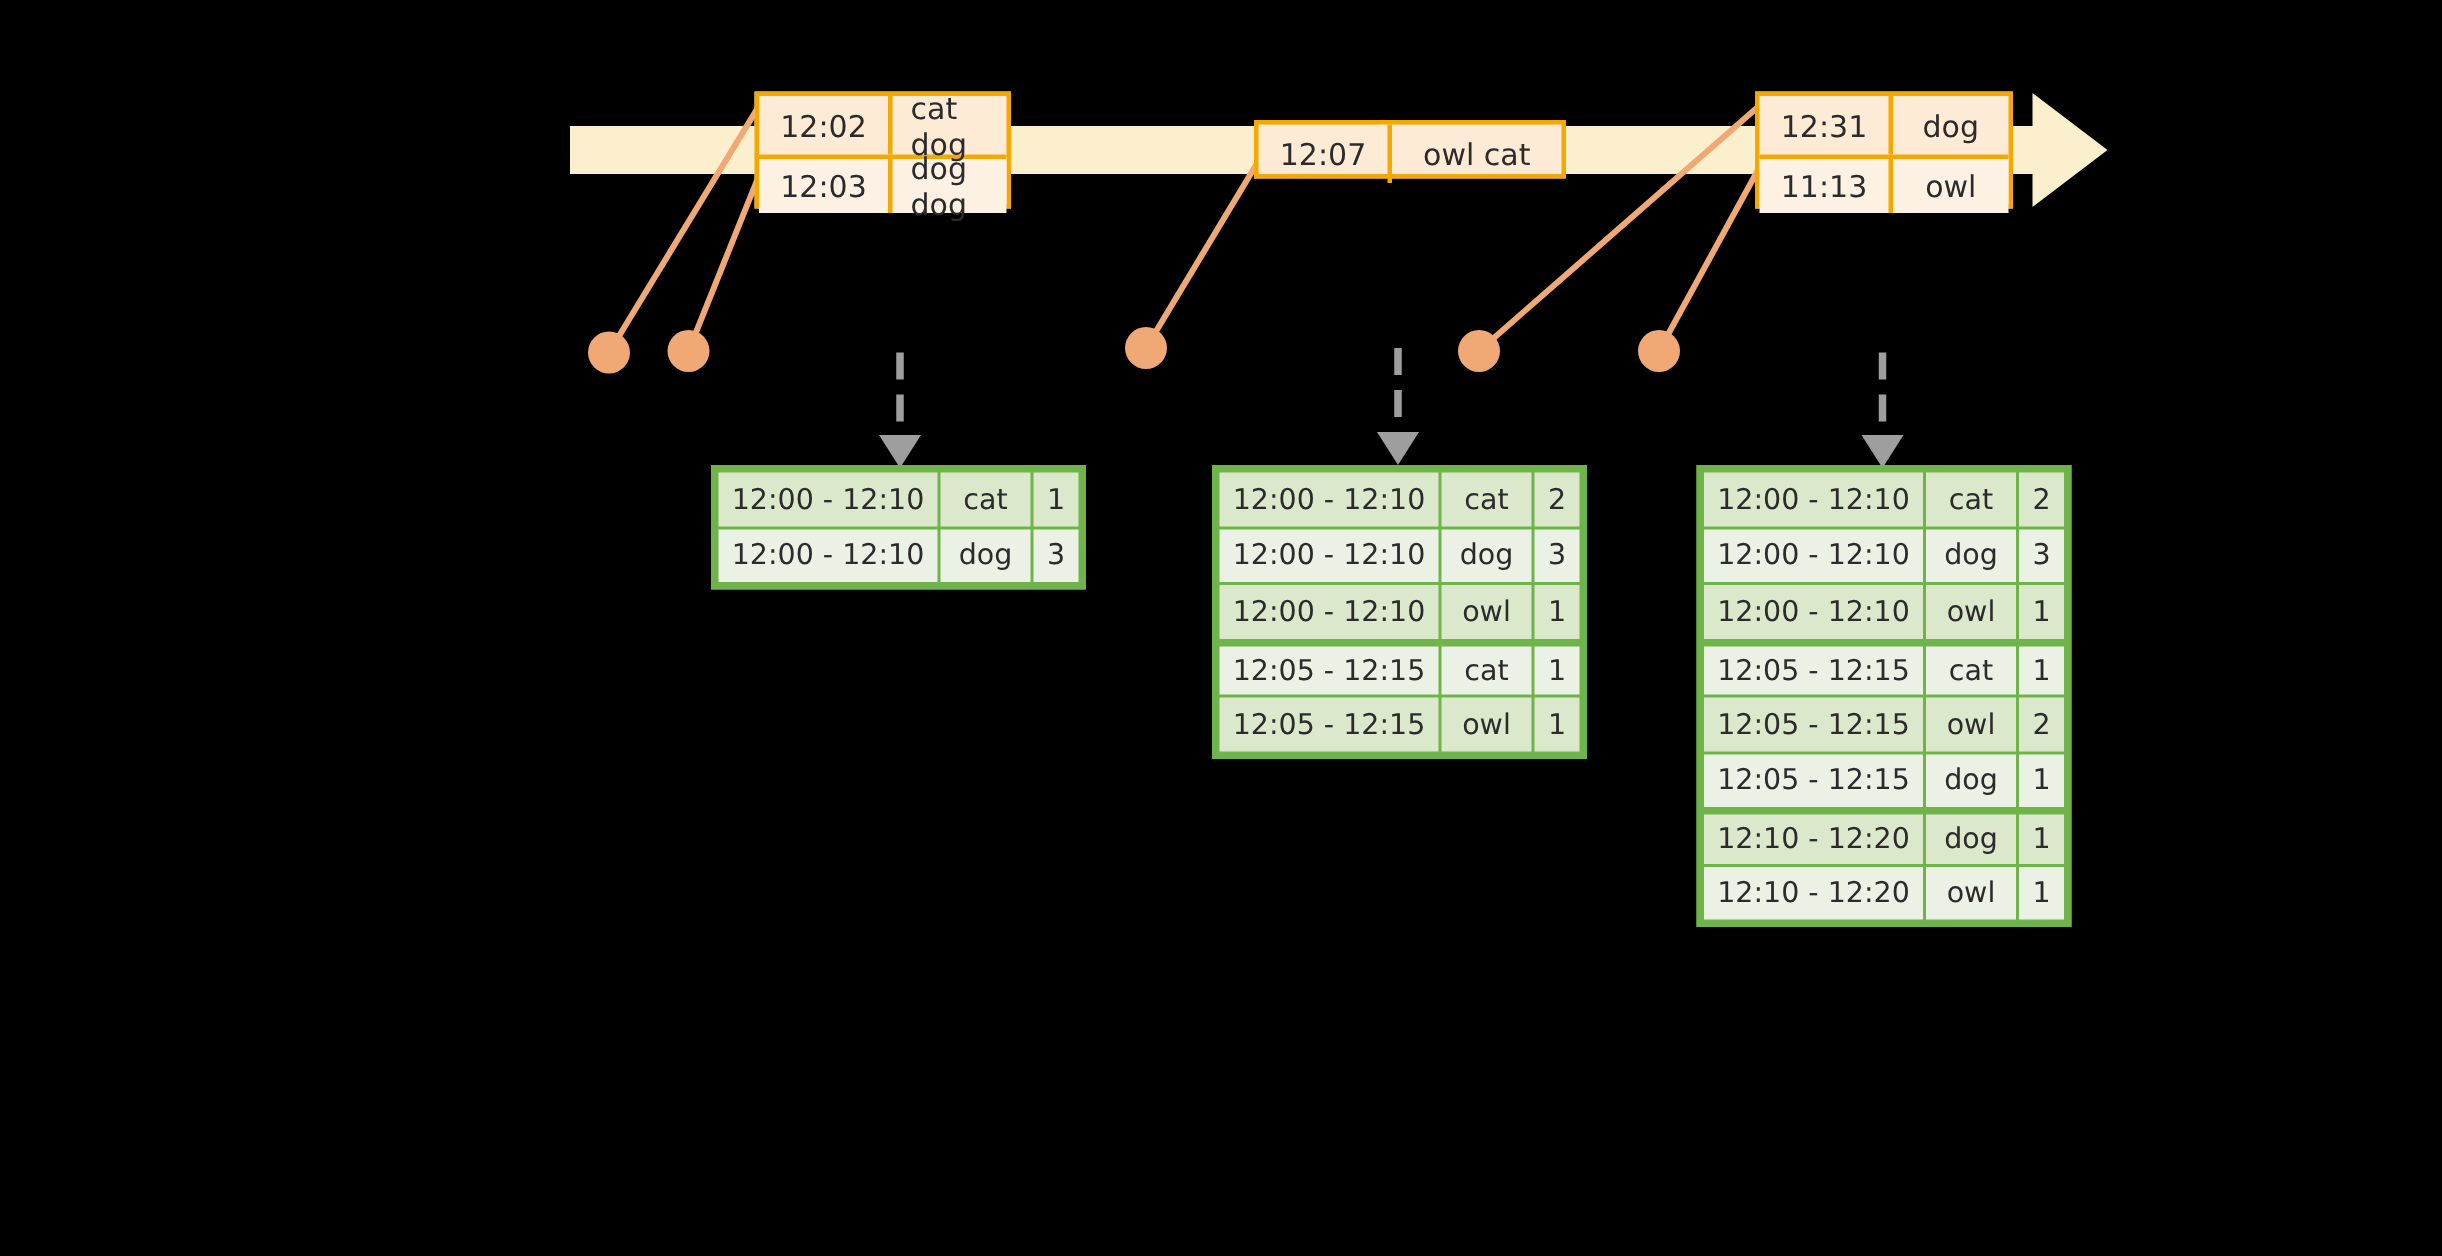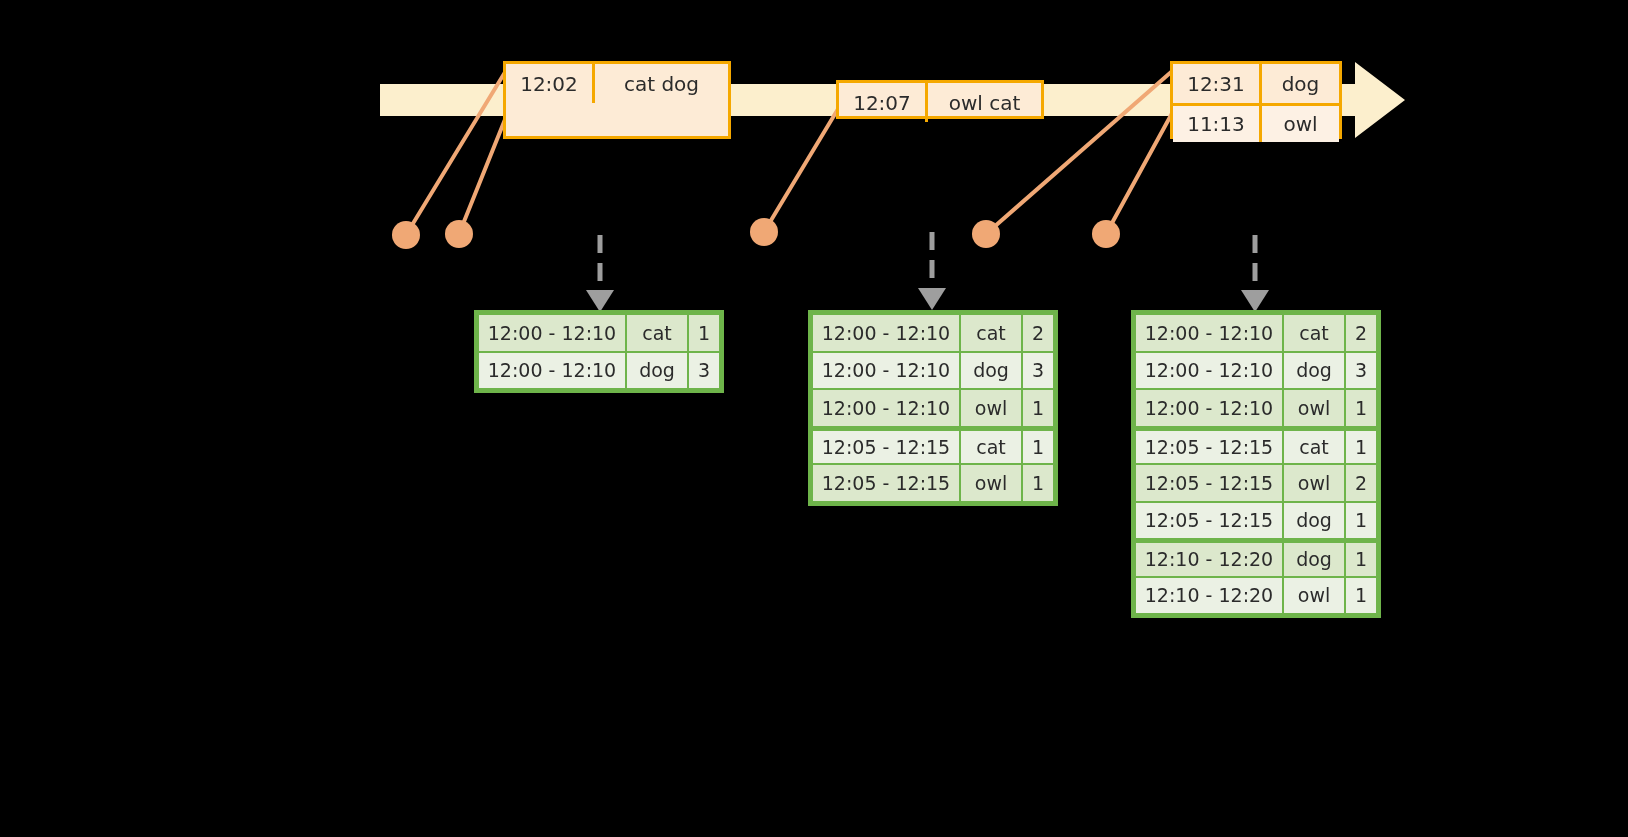--- a/index.html
+++ b/index.html
@@ -65,24 +65,28 @@
       <line x1="932" y1="232" x2="932" y2="292" stroke-dasharray="18 10"></line>
       <line x1="1255" y1="235" x2="1255" y2="292" stroke-dasharray="18 10"></line>
     </g>
     <g fill="#9E9E9E">
       <path d="M586,290 L614,290 L600,312 Z"></path>
       <path d="M918,288 L946,288 L932,310 Z"></path>
       <path d="M1241,290 L1269,290 L1255,312 Z"></path>
     </g>
   </svg>
 
-  <div class="ev-group" style="left:503px;top:61px;width:228px;height:78px;">
+  <div class="ev-group" style="left:503px;top:61px;width:171px;height:78px;">
     <div class="ev-row">
       <div class="ev-time">12:02</div>
       <div class="ev-words">cat dog</div>
+    </div>
+    <div class="ev-row alt">
+      <div class="ev-time">12:03</div>
+      <div class="ev-words">dog dog</div>
     </div>
   </div>
 
   <div class="ev-group" style="left:836px;top:80px;width:208px;height:39px;background:#FDEBD6;">
     <div class="ev-row">
       <div class="ev-time">12:07</div>
       <div class="ev-words">owl cat</div>
     </div>
   </div>
 

